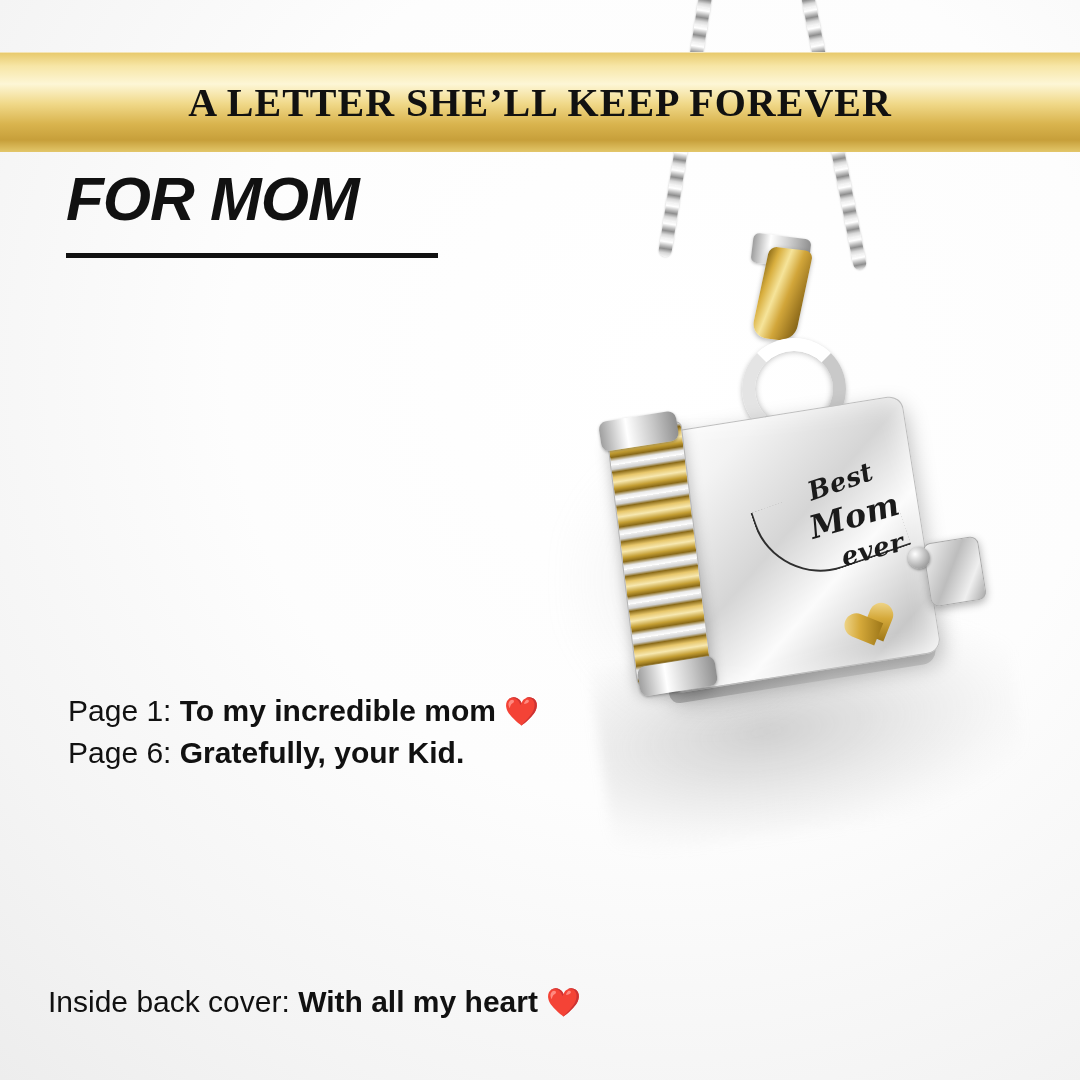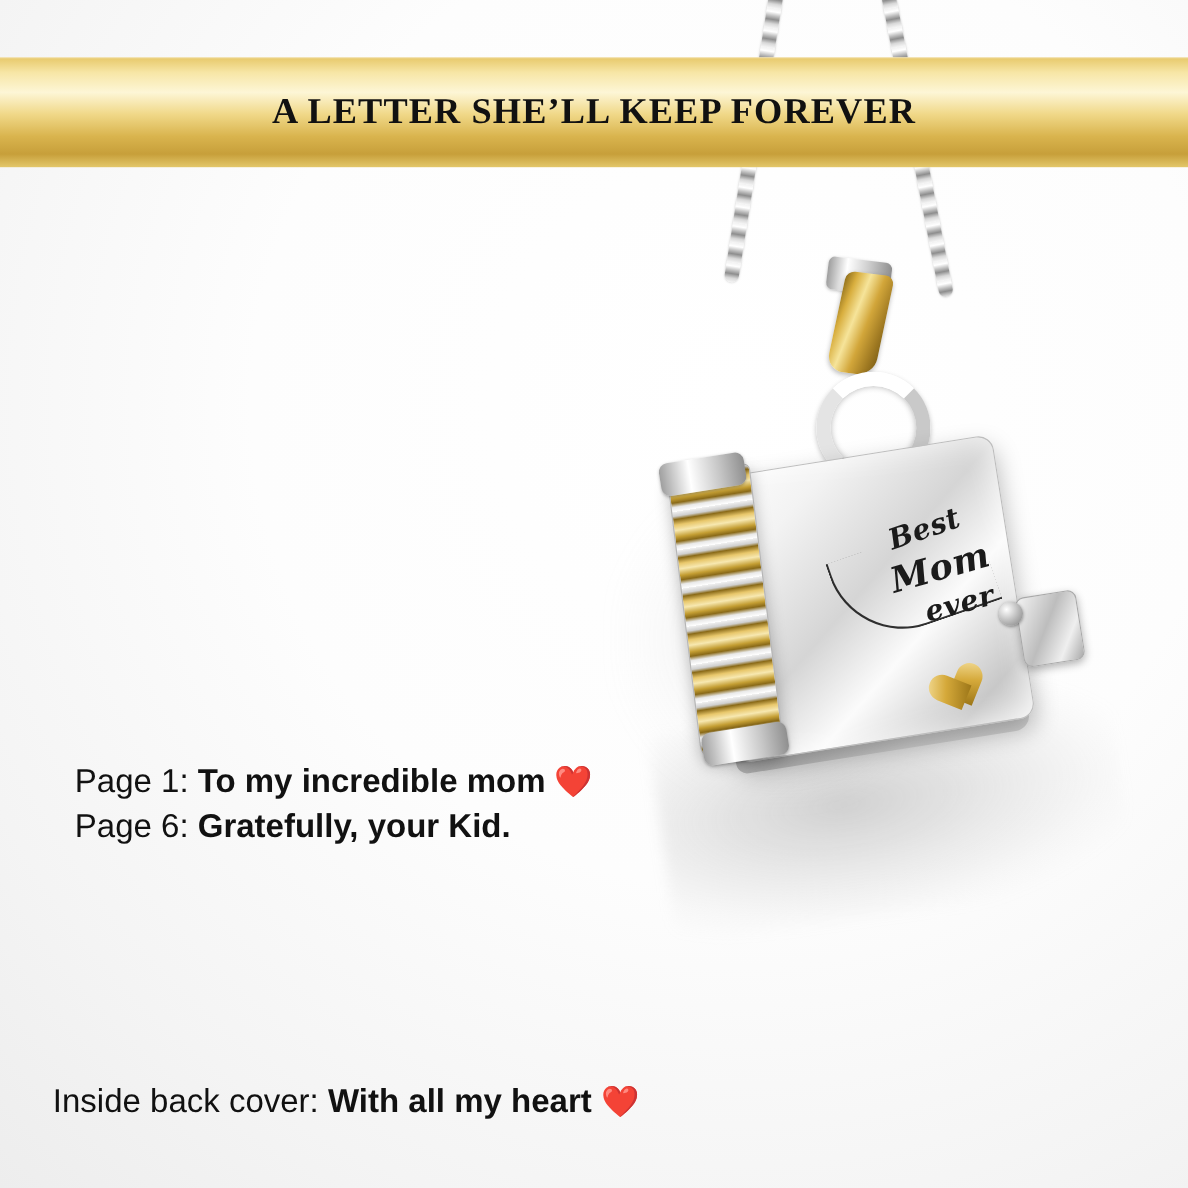--- a/index.html
+++ b/index.html
@@ -280,21 +280,21 @@
       #d9b44e 72%,
       #c79f3a 88%,
       #e3c76a 100%);
     display: flex;
     align-items: center;
     justify-content: center;
     box-shadow: 0 1px 0 rgba(255,255,255,0.5) inset;
   }
   .banner-text {
     font-family: "Liberation Serif", serif;
-    font-size: 33px;
+    font-size: 40px;
     font-weight: bold;
     letter-spacing: 1px;
     color: #111111;
     white-space: nowrap;
     padding: 0 18px;
   }
 
   
   .headline-block {
     position: absolute;
@@ -394,20 +394,24 @@
       </div>
       <div class="hinge-cap-top"></div>
       <div class="hinge-cap-bottom"></div>
     </div>
   </div>
 
   <div class="gold-banner">
     <div class="banner-text">A LETTER SHE’LL KEEP FOREVER</div>
   </div>
 
+  <div class="headline-block">
+    <h1 class="headline">FOR MOM</h1>
+    <div class="headline-rule"></div>
+  </div>
 
   <div class="pages-block">
     <div class="page-line">
       <span class="page-label">Page 1:</span>
       <span class="page-text">To my incredible mom</span>
       <span class="heart-emoji">❤️</span>
     </div>
     <div class="page-line">
       <span class="page-label">Page 6:</span>
       <span class="page-text">Gratefully, your Kid.</span>

